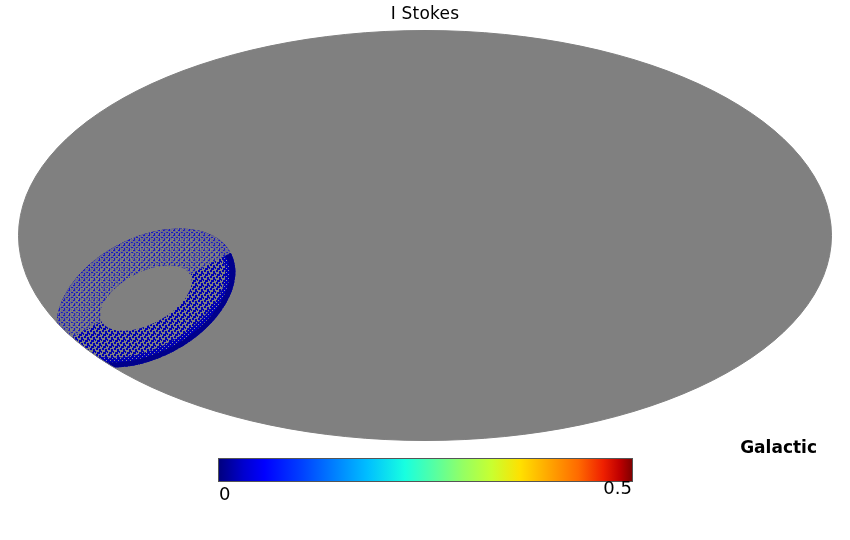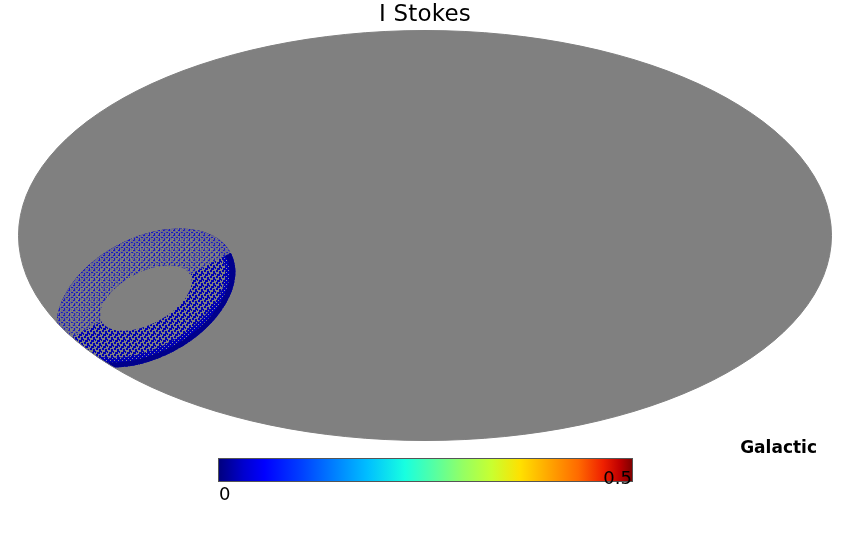--- a/index.html
+++ b/index.html
@@ -24,21 +24,21 @@
     background: #ffffff;
   }
 
   
   #map-title {
     position: absolute;
     left: 0;
     top: 3px;
     width: 850px;
     text-align: center;
-    font-size: 23px;
+    font-size: 17px;
     color: #000000;
     letter-spacing: 0.2px;
     line-height: 20px;
     white-space: pre;
   }
 
   
   #sky-projection {
     position: absolute;
     left: 18px;
@@ -99,21 +99,21 @@
     left: 1px;
     top: 26px;
     font-size: 18px;
     color: #000000;
     line-height: 20px;
     white-space: pre;
   }
   #colorbar-max {
     position: absolute;
     right: 1px;
-    top: 10px;
+    top: 20px;
     font-size: 18px;
     color: #000000;
     line-height: 20px;
     white-space: pre;
   }
 </style>
 </head>
 <body>
 
 <div id="figure">

